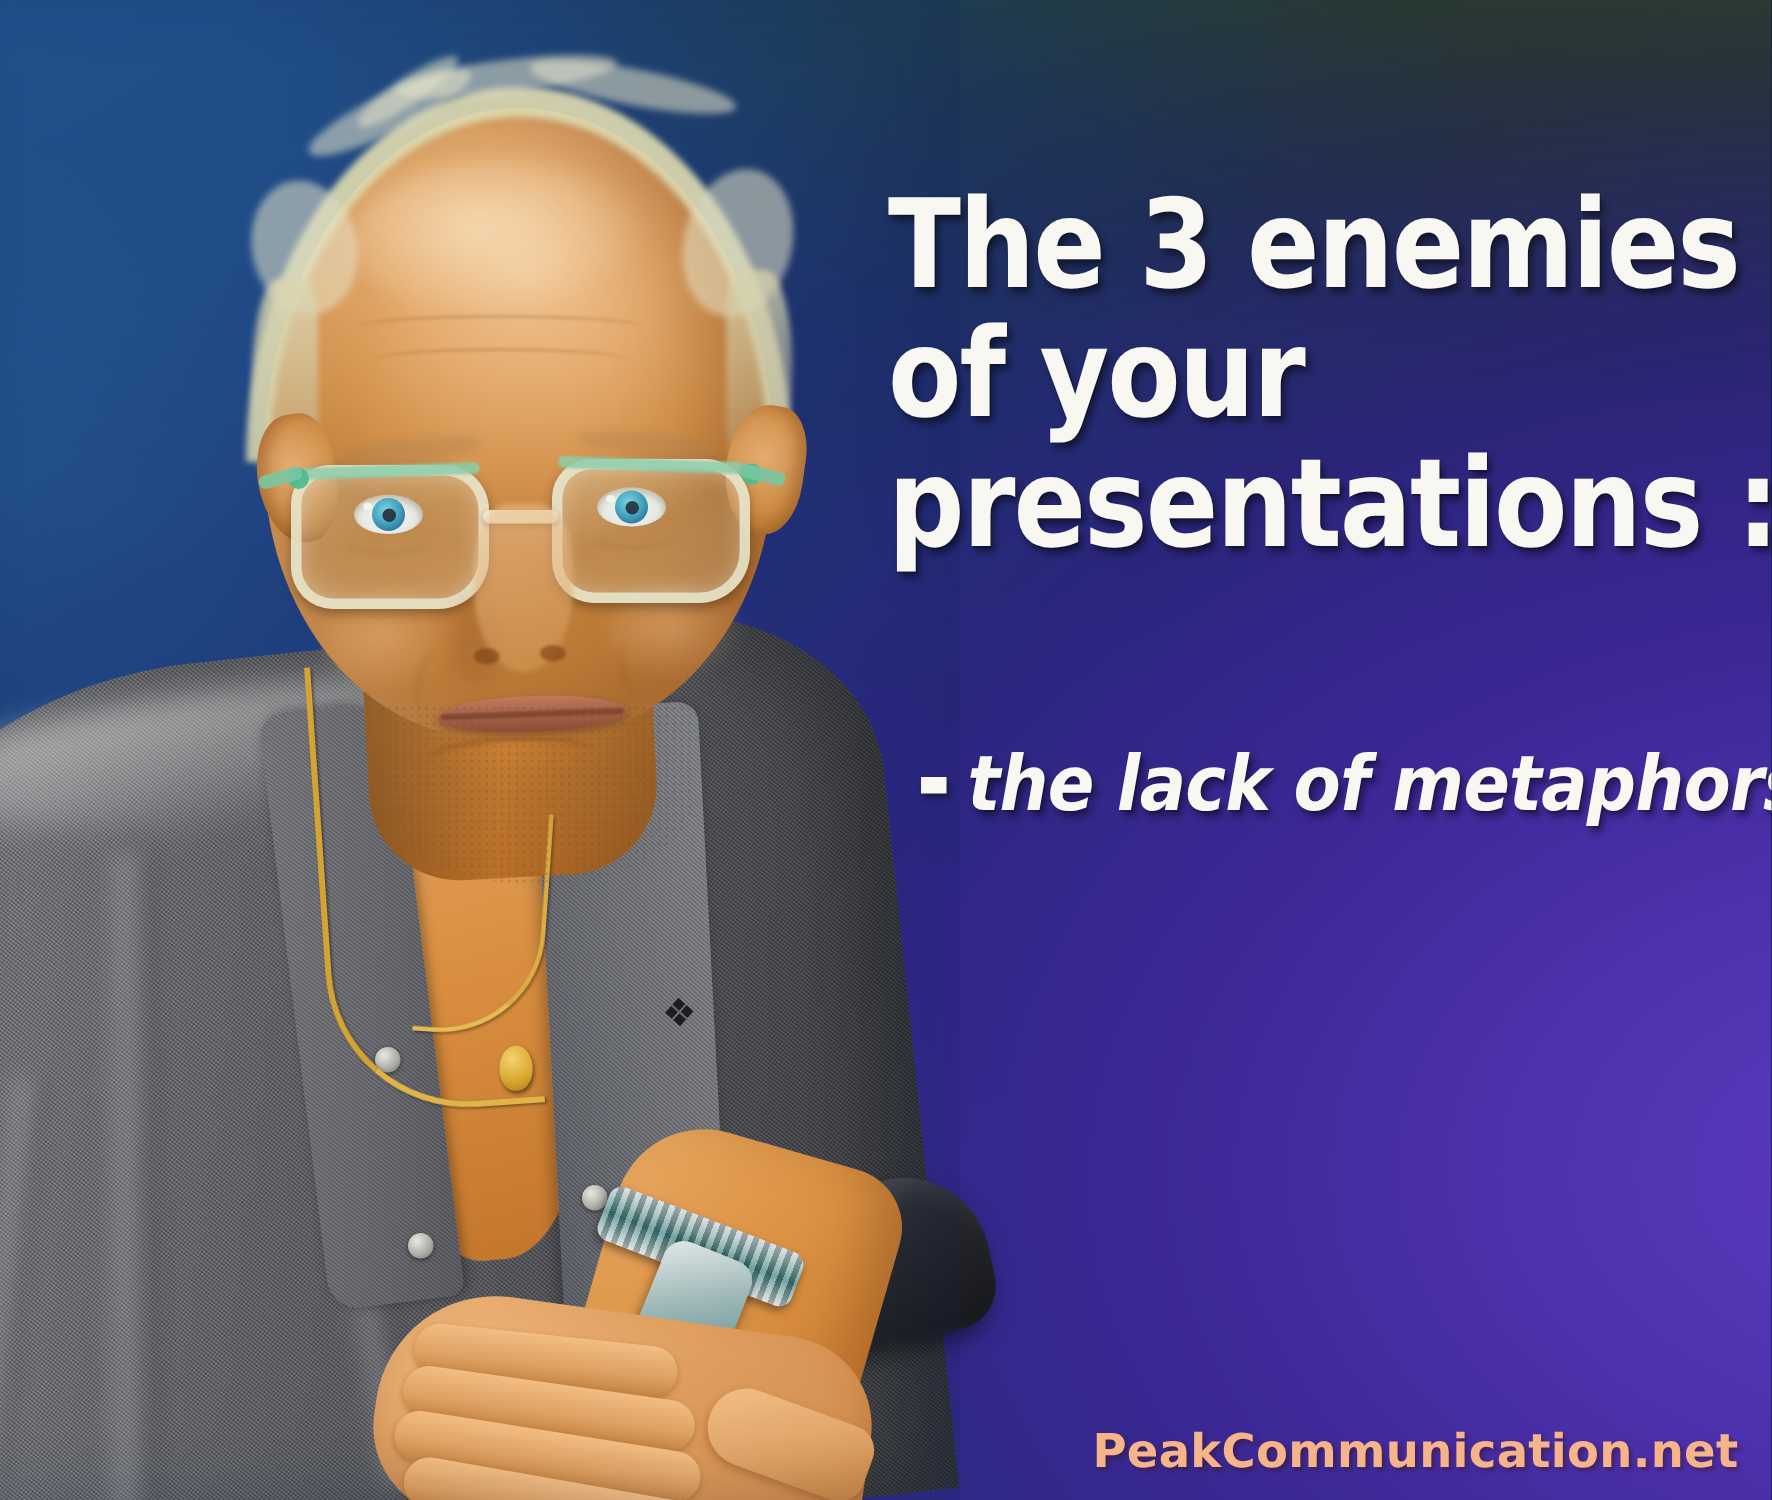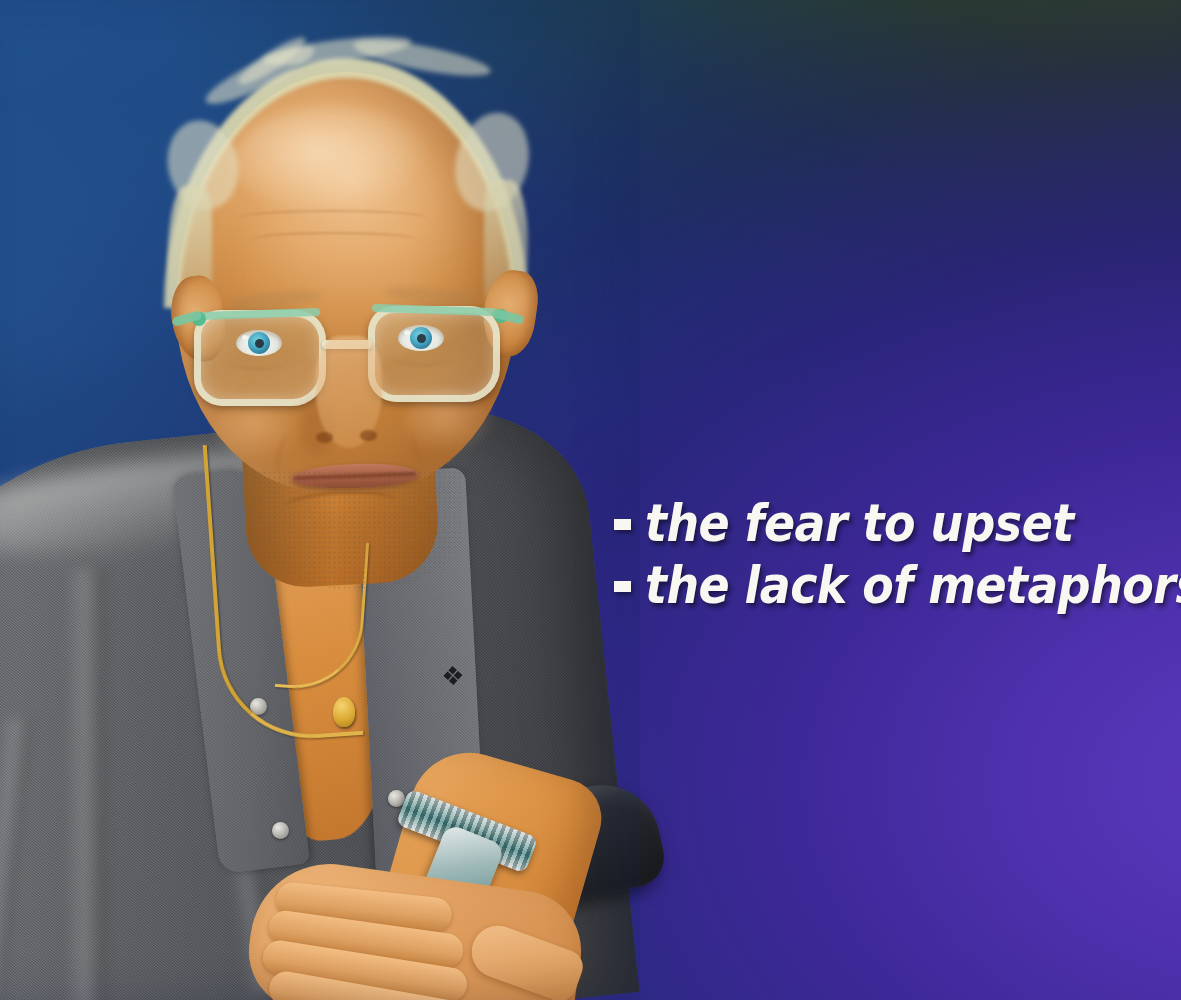--- a/index.html
+++ b/index.html
@@ -785,26 +785,28 @@
     <div class="hand"></div>
     <div class="finger f1"></div>
     <div class="finger f2"></div>
     <div class="finger f3"></div>
     <div class="finger f4"></div>
     <div class="thumb"></div>
 
     <div class="person-edge"></div>
   </div>
 
+  <div class="headline">
+    <span class="hl">The 3 enemies</span>
+    <span class="hl">of your</span>
+    <span class="hl">presentations :</span>
+  </div>
 
   <div class="bullets">
     <div class="bullet">
       <span class="bullet-dash"></span>
-      <span class="bullet-text">the fear to upset</span>
-    </div>
-    <div class="bullet">
-      <span class="bullet-dash"></span>
       <span class="bullet-text">the lack of metaphors</span>
     </div>
   </div>
 
+  <div class="footer-brand">PeakCommunication.net</div>
 
 </div>
 
 </body></html>

